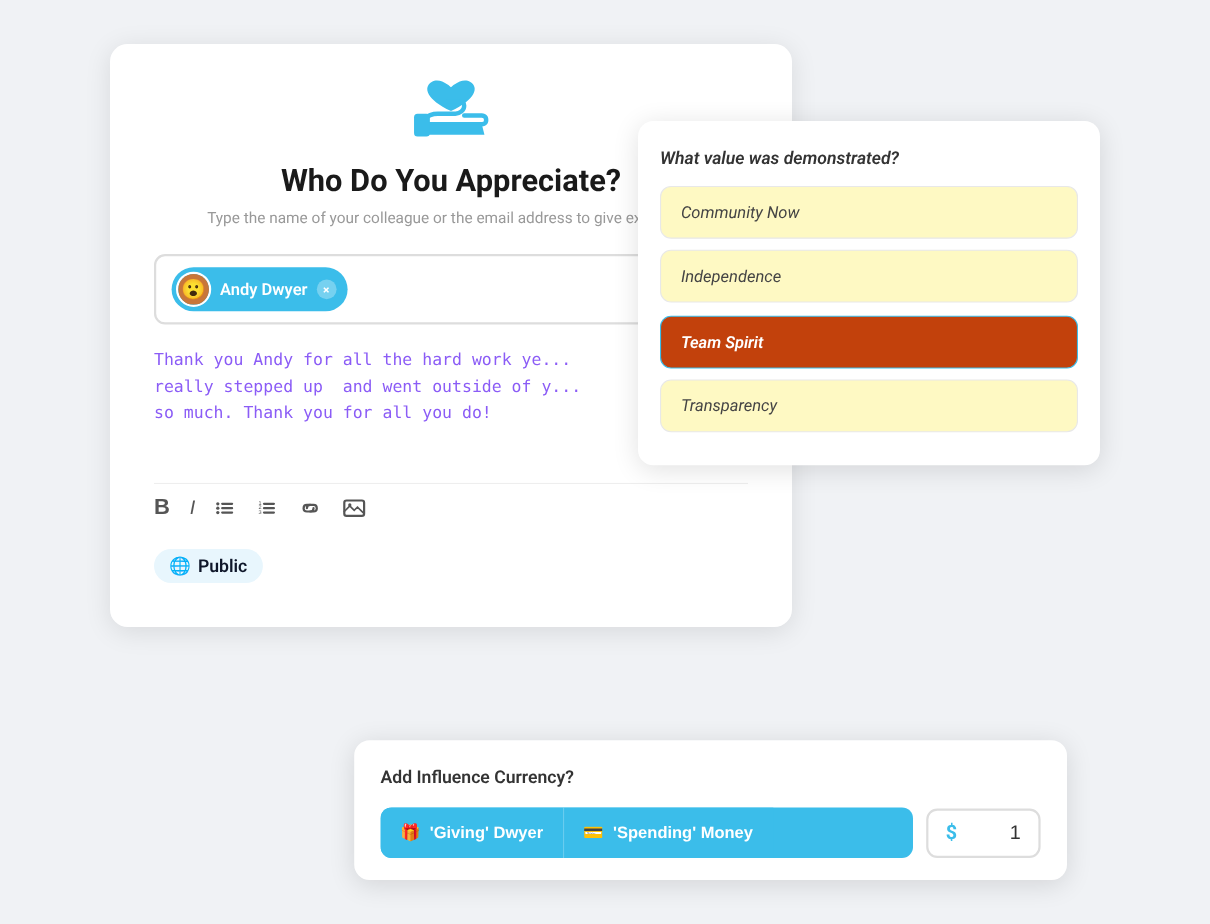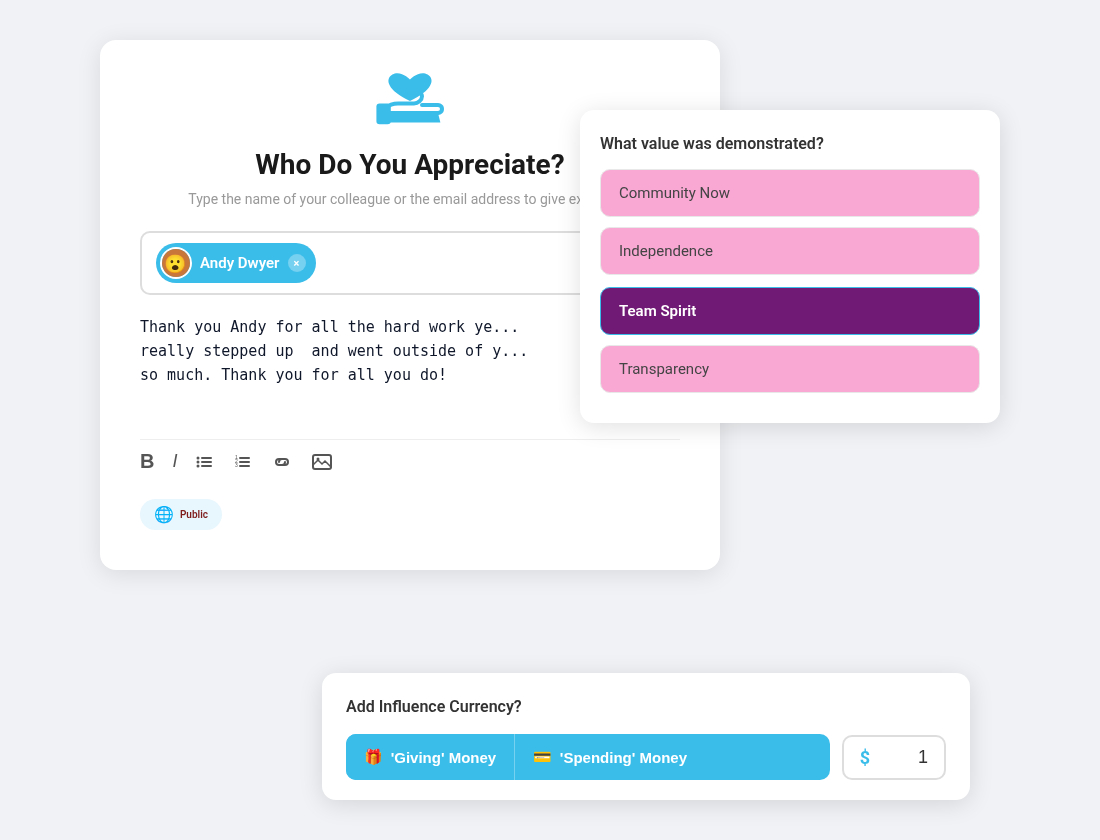--- a/index.html
+++ b/index.html
@@ -117,21 +117,21 @@
       color: #fff;
       font-weight: bold;
     }
 
     
     .message-area {
       border: none;
       outline: none;
       width: 100%;
       font-size: 15px;
-      color: #0f172a;
+      color: #8b5cf6;
       line-height: 1.6;
       resize: none;
       min-height: 100px;
       margin-bottom: 20px;
     }
 
     
     .editor-toolbar {
       display: flex;
       align-items: center;
@@ -159,58 +159,59 @@
       display: inline-flex;
       align-items: center;
       gap: 6px;
       background: #e8f6fd;
       border-radius: 20px;
       padding: 6px 14px;
       cursor: pointer;
     }
 
     .public-badge-text {
-      color: #7f1d1d;
-      font-weight: 600;
-      font-size: 10px;
+      color: #0f172a;
+      font-weight: 600;
+      font-size: 16px;
     }
 
     
     .values-card {
       position: absolute;
       top: 70px;
       right: 0;
       width: 420px;
       background: #fff;
       border-radius: 14px;
       box-shadow: 0 4px 24px rgba(0,0,0,0.12);
       padding: 24px 20px 20px;
       z-index: 2;
+      font-style: italic;
     }
 
     .values-title {
       font-size: 16px;
       font-weight: 600;
       color: #333;
       margin-bottom: 16px;
     }
 
     .value-option {
       border: 1.5px solid #e8e8e8;
       border-radius: 10px;
       padding: 14px 18px;
       margin-bottom: 10px;
       font-size: 15px;
       color: #444;
       cursor: pointer;
-      background: #f9a8d4;
+      background: #fef9c3;
     }
 
     .value-option.selected {
-      background: #701a75;
+      background: #c2410c;
       color: #fff;
       border-color: #3bbdea;
       font-weight: 600;
       margin-top: 12px;
     }
 
     
     .currency-card {
       position: absolute;
       bottom: 0;
@@ -402,21 +403,21 @@
     </div>
   </div>
 
   <div class="currency-card">
     <div class="currency-title">Add Influence Currency?</div>
 
     <div class="currency-controls">
       <div class="currency-btn-group">
         <button class="currency-btn giving">
           <span>🎁</span>
-          <span>'Giving' Money</span>
+          <span>'Giving' Dwyer</span>
         </button>
         <button class="currency-btn spending">
           <span>💳</span>
           <span>'Spending' Money</span>
         </button>
       </div>
 
       <div class="currency-amount">
         <span class="currency-symbol">$</span>
         <input class="currency-input" type="text" value="1" style="">

